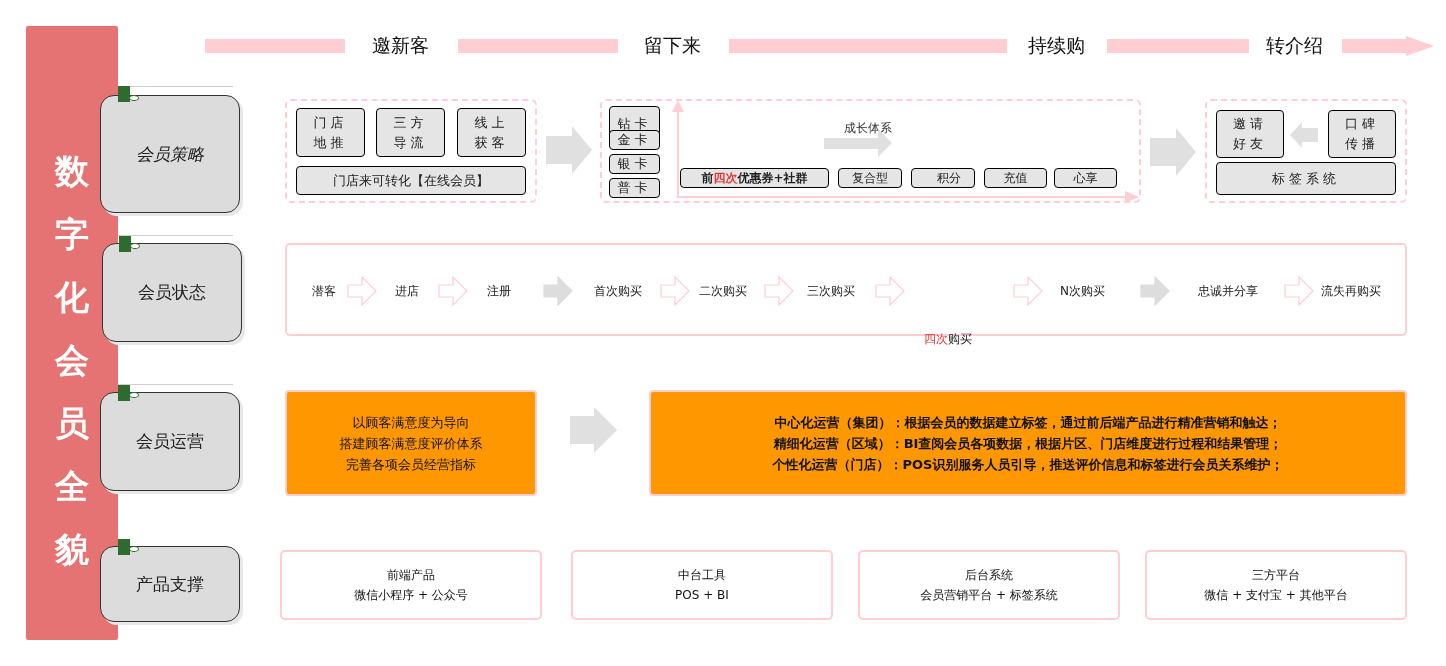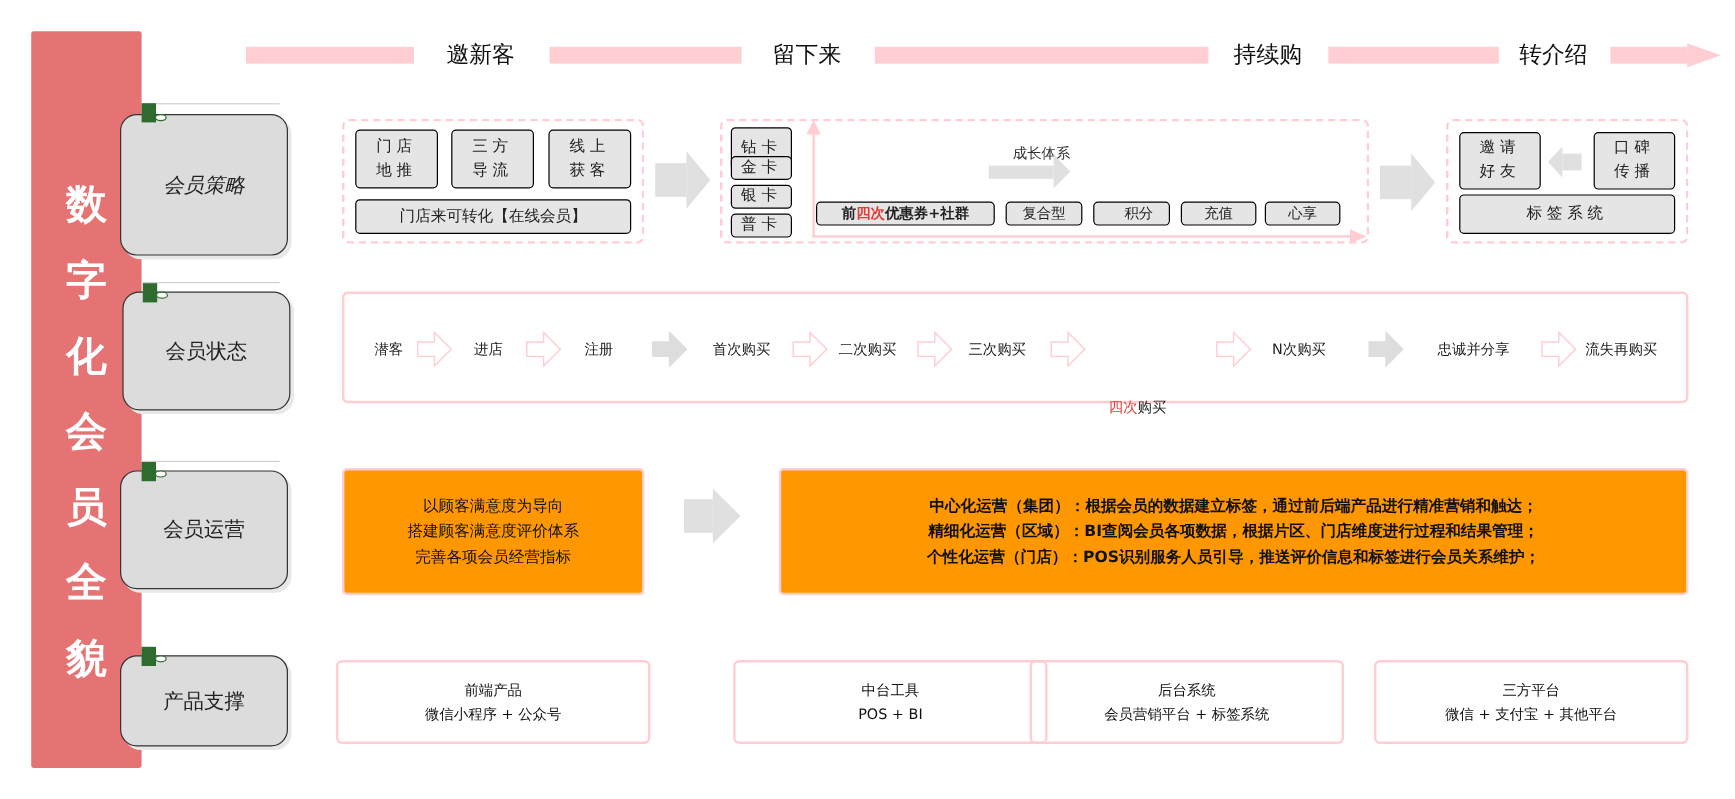--- a/index.html
+++ b/index.html
@@ -246,21 +246,21 @@
 <div class="abs orange-box" style="left:649px;top:390px;width:758px;height:106px;font-weight:bold;">
   <div>中心化运营（集团）：根据会员的数据建立标签，通过前后端产品进行精准营销和触达；</div>
   <div>精细化运营（区域）：BI查阅会员各项数据，根据片区、门店维度进行过程和结果管理；</div>
   <div>个性化运营（门店）：POS识别服务人员引导，推送评价信息和标签进行会员关系维护；</div>
 </div>
 
 <div class="abs prod-box" style="left:280px;width:262px;">
   <div>前端产品</div>
   <div>微信小程序 + 公众号</div>
 </div>
-<div class="abs prod-box" style="left:571px;width:262px;margin-left:40px;">
+<div class="abs prod-box" style="left:571px;width:262px;">
   <div>中台工具</div>
   <div>POS + BI</div>
 </div>
 <div class="abs prod-box" style="left:858px;width:262px;">
   <div>后台系统</div>
   <div>会员营销平台 + 标签系统</div>
 </div>
 <div class="abs prod-box" style="left:1145px;width:262px;">
   <div>三方平台</div>
   <div>微信 + 支付宝 + 其他平台</div>

